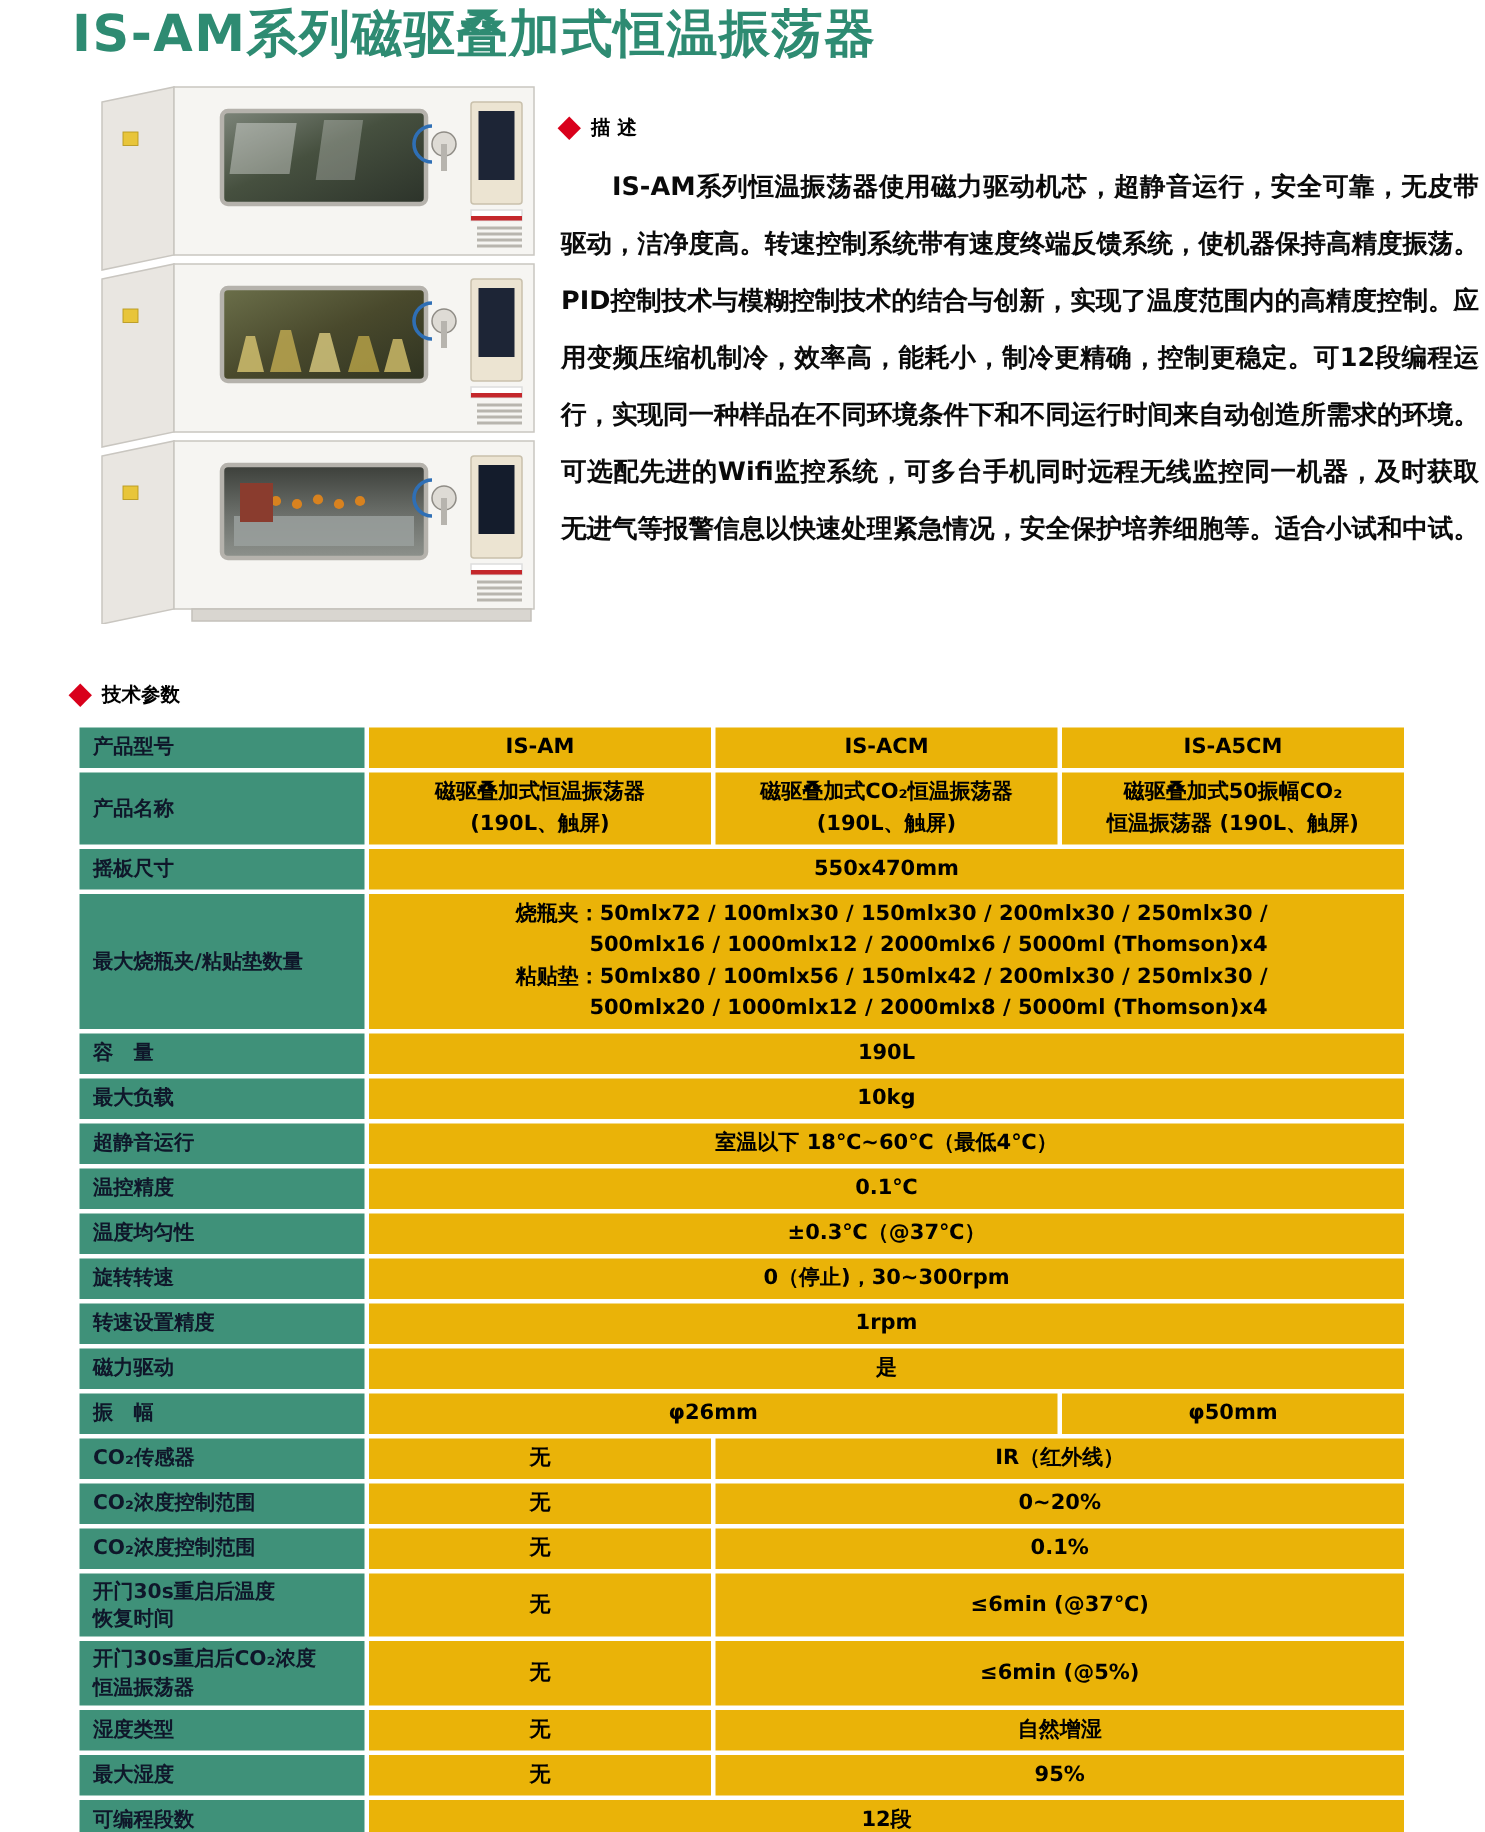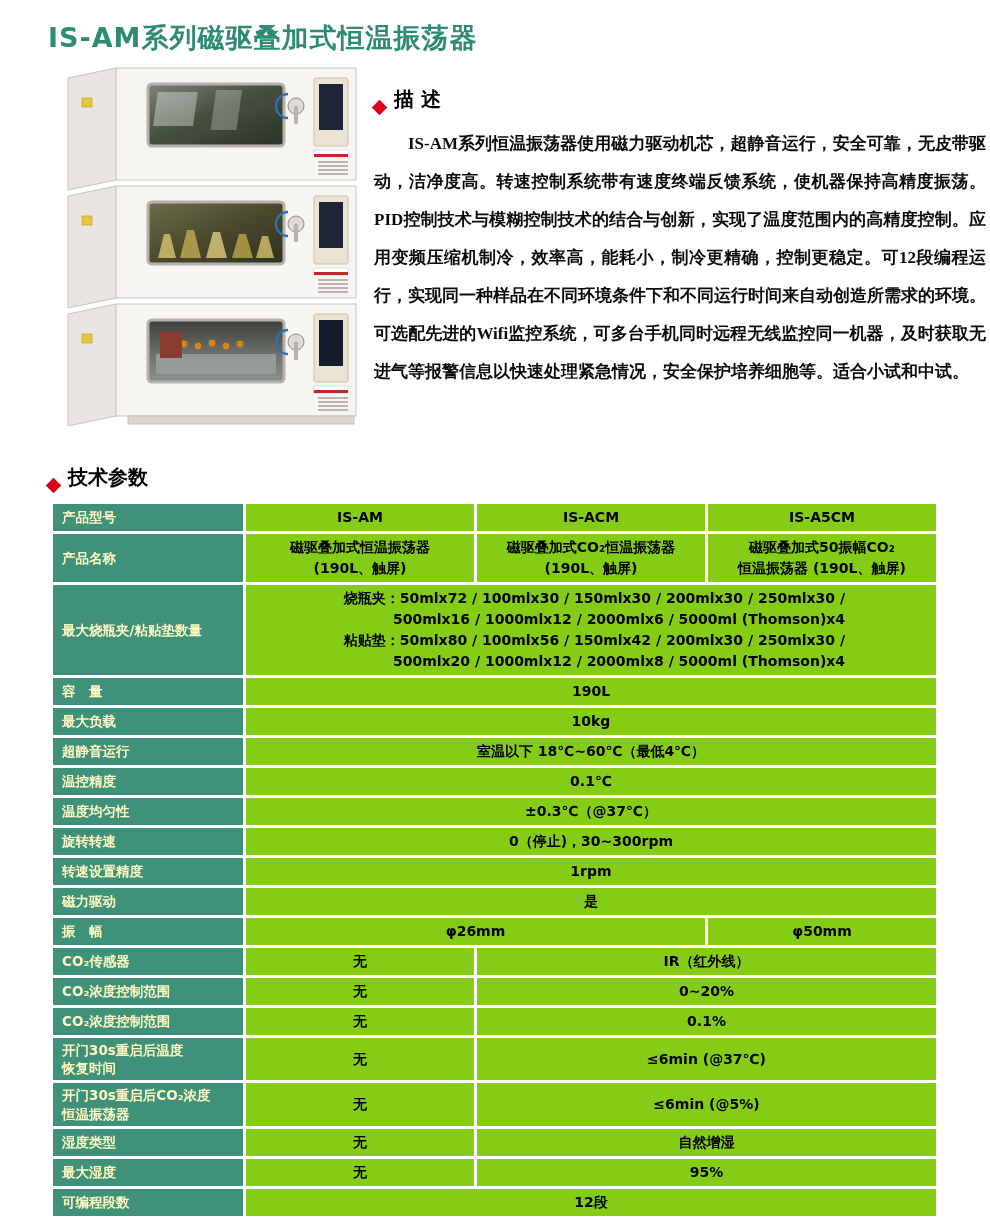--- a/index.html
+++ b/index.html
@@ -5,68 +5,67 @@
   html,body{margin:0;padding:0;background:#ffffff;}
   body{
     width:990px;min-height:1221px;
     font-family:"DejaVu Sans","Liberation Sans",sans-serif;
     color:#111;
   }
   .page{position:relative;width:990px;}
 
   
   h1.page-title{
-    margin:20px 0 0 48px;
-    font-size:27px;
+    margin:0 0 0 48px;
+    font-size:34px;
     font-weight:bold;
     letter-spacing:1px;
     color:#2e8b72;
   }
 
   
   .top{display:flex;margin:6px 0 0 52px;}
   .photo{width:316px;height:364px;flex:0 0 auto;}
   .desc{width:612px;margin-left:6px;}
-  .sec-head{display:flex;align-items:flex-end;gap:9px;font-size:20px;font-weight:bold;color:#000;}
+  .sec-head{display:flex;align-items:center;gap:9px;font-size:13px;font-weight:bold;color:#000;}
   .desc .sec-head{margin-top:24px;}
   .diamond{width:11px;height:11px;background:#d9001b;transform:rotate(45deg);flex:0 0 auto;}
   p.desc-body{
     margin:12px 0 0 0;
     font-size:17px;
     font-weight:bold;
     line-height:38px;
     text-align:justify;
     text-indent:2em;
     color:#0a0a0a;
-    font-family:Liberation Serif, serif;
   }
 
   
   .specs-head{margin:38px 0 0 48px;}
 
   
   table.spec{
     margin:10px 0 20px 50px;
     border-collapse:separate;
     border-spacing:3px;
     table-layout:fixed;
     width:876px;
   }
   table.spec td{vertical-align:middle;height:21px;}
   td.lbl{
     background:#3f9179;
-    color:#fef9c3;
+    color:#0f172a;
     font-weight:bold;
     font-size:13.5px;
     padding:3px 9px;
     line-height:1.35;
     white-space:pre-line;
   }
   td.val{
-    background:#84cc16;
+    background:#eab308;
     color:#000;
     font-weight:bold;
     font-size:14px;
     text-align:center;
     padding:3px 6px;
     line-height:1.5;
     white-space:pre-line;
   }
   td.val .block{display:inline-block;text-align:right;white-space:pre-line;}
 </style>
@@ -212,20 +211,24 @@
         <tr>
           <td class="lbl">产品名称</td>
           <td class="val" colspan="1">磁驱叠加式恒温振荡器
 (190L、触屏)</td>
           <td class="val" colspan="1">磁驱叠加式CO₂恒温振荡器
 (190L、触屏)</td>
           <td class="val" colspan="1">磁驱叠加式50振幅CO₂
 恒温振荡器 (190L、触屏)</td>
         </tr>
         <tr>
+          <td class="lbl">摇板尺寸</td>
+          <td class="val" colspan="3">550x470mm</td>
+        </tr>
+        <tr>
           <td class="lbl">最大烧瓶夹/粘贴垫数量</td>
           <td class="val" colspan="3"><span class="block">烧瓶夹：50mlx72 / 100mlx30 / 150mlx30 / 200mlx30 / 250mlx30 /
 　　　　500mlx16 / 1000mlx12 / 2000mlx6 / 5000ml (Thomson)x4
 粘贴垫：50mlx80 / 100mlx56 / 150mlx42 / 200mlx30 / 250mlx30 /
 　　　　500mlx20 / 1000mlx12 / 2000mlx8 / 5000ml (Thomson)x4</span></td>
         </tr>
         <tr>
           <td class="lbl">容　量</td>
           <td class="val" colspan="3">190L</td>
         </tr>

